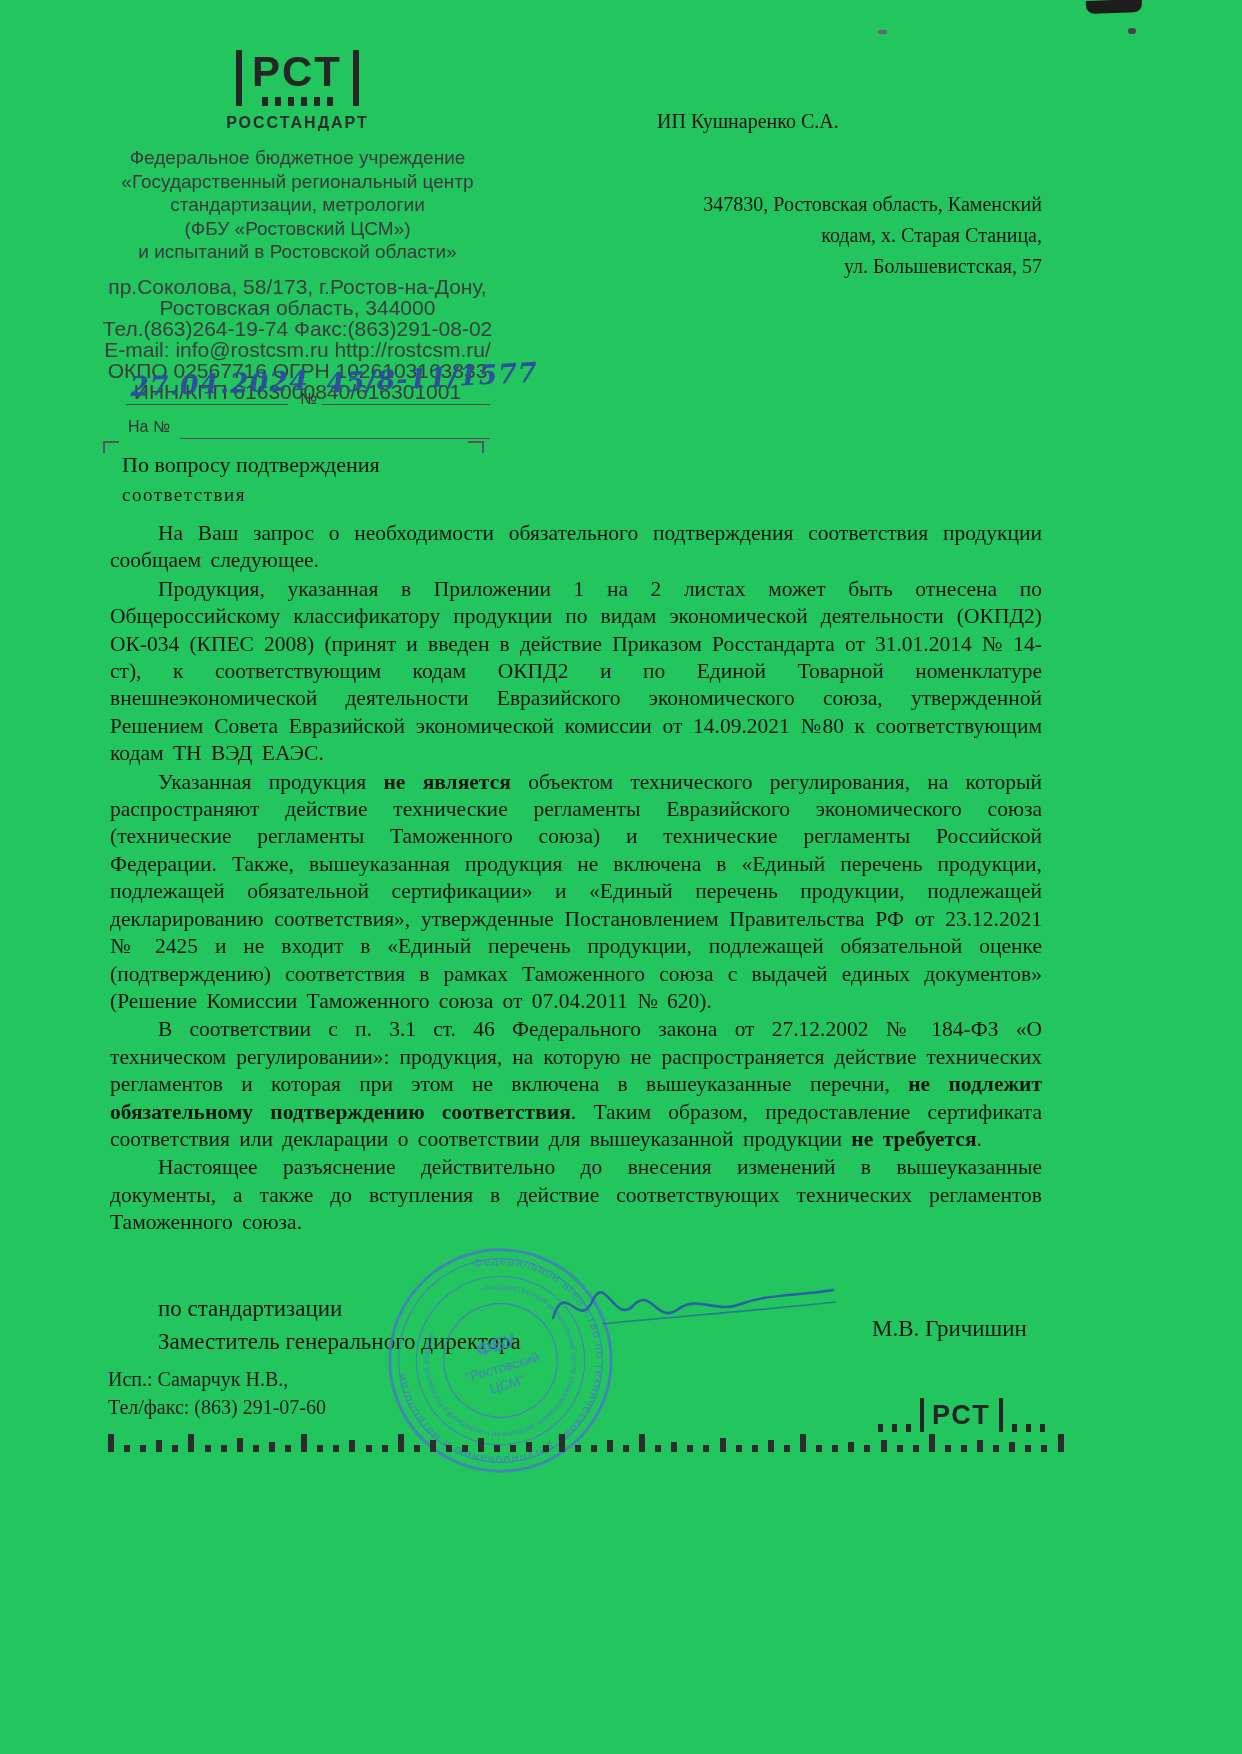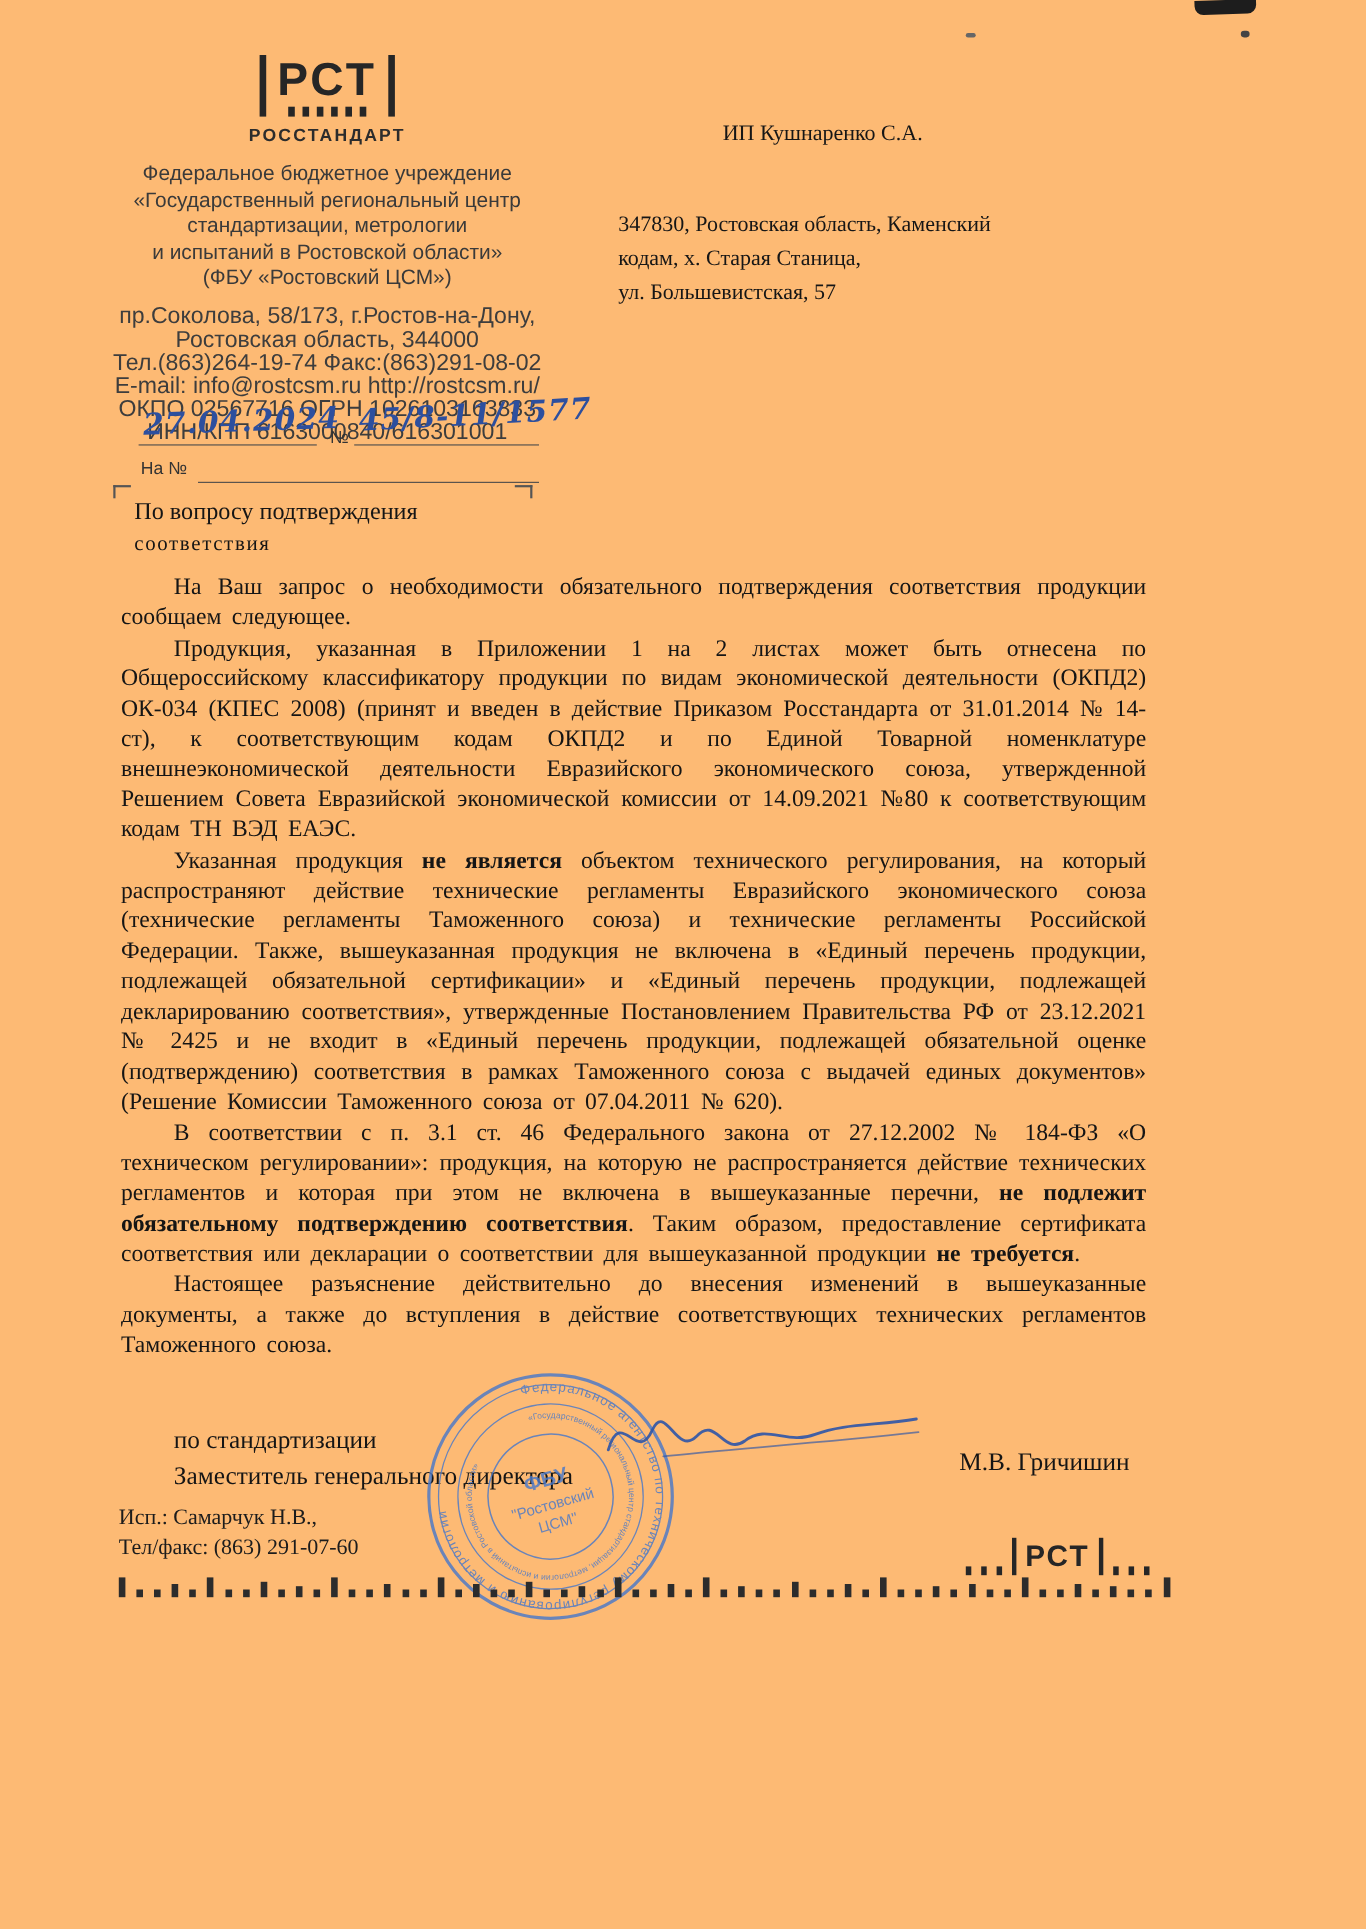--- a/index.html
+++ b/index.html
@@ -1,21 +1,21 @@
 <!DOCTYPE html>
 <html lang="ru"><head>
 <meta charset="utf-8">
 <style>
   * { box-sizing: border-box; }
   html,body { margin:0; padding:0; background:#ffffff; }
   .page {
     position: relative;
     width: 1242px;
     height: 1754px;
-    background: #fdba74;
+    background: #22c55e;
     overflow: hidden;
     font-family: "Liberation Serif", serif;
     color: #1c1c1c;
   }
 
   
   .letterhead {
     position: absolute;
     left: 95px; top: 50px;
     width: 405px;
@@ -67,21 +67,21 @@
   
   .addressee {
     position: absolute;
     left: 562px; top: 106px;
     width: 480px;
     font-size: 20px;
     line-height: 31px;
     color:#161616;
   }
   .addressee .top { margin-left: 95px; }
-  .addressee .bottom { margin-top: 52px; text-align: left; }
+  .addressee .bottom { margin-top: 52px; text-align: right; }
 
   
   .corner { position: absolute; width: 16px; height: 12px; }
   .corner.left  { left: 103px; top: 441px; border-left: 2px solid #555; border-top: 2px solid #555; }
   .corner.right { left: 468px; top: 441px; border-right: 2px solid #555; border-top: 2px solid #555; }
 
   
   .subject { position:absolute; left: 122px; top: 452px; color:#151515; }
   .subject .l1 { font-size: 22px; }
   .subject .l2 { font-size: 19px; letter-spacing: 1.5px; margin-top: 6px; }
@@ -168,22 +168,22 @@
             <i></i>
         </div>
       </div>
       <div class="bar"></div>
     </div>
     <div class="org-title">РОССТАНДАРТ</div>
     <div class="org-lines">
       <div>Федеральное бюджетное учреждение</div>
       <div>«Государственный региональный центр</div>
       <div>стандартизации, метрологии</div>
+      <div>(ФБУ «Ростовский ЦСМ»)</div>
       <div>и испытаний в Ростовской области»</div>
-      <div>(ФБУ «Ростовский ЦСМ»)</div>
     </div>
     <div class="addr-lines">
       <div>пр.Соколова, 58/173, г.Ростов-на-Дону,</div>
       <div>Ростовская область, 344000</div>
       <div>Тел.(863)264-19-74 Факс:(863)291-08-02</div>
       <div>E-mail: info@rostcsm.ru   http://rostcsm.ru/</div>
       <div>ОКПО 02567716  ОГРН 1026103163833</div>
       <div>ИНН/КПП 6163000840/616301001</div>
     </div>
   </div>

